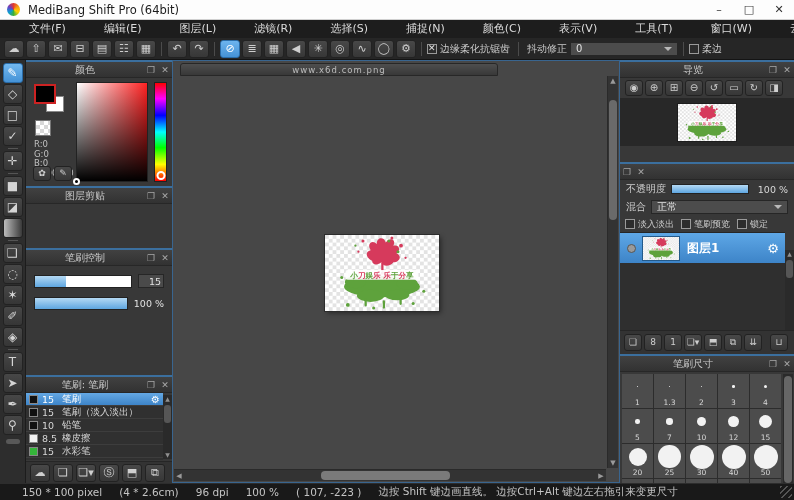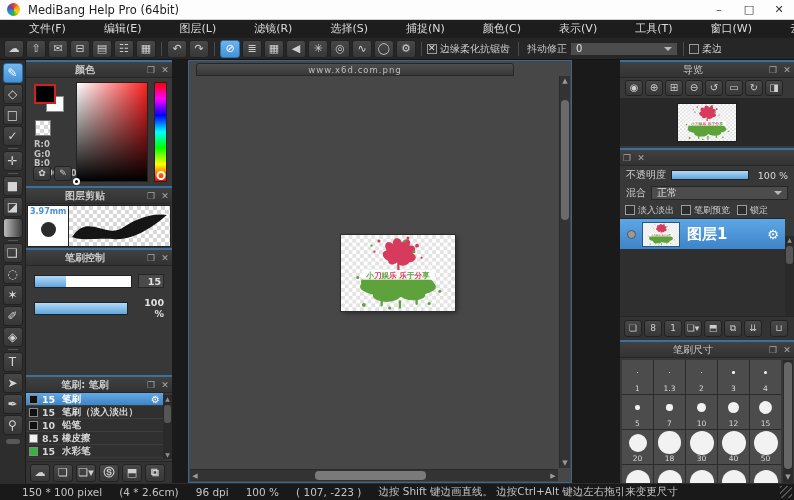--- a/index.html
+++ b/index.html
@@ -35,21 +35,21 @@
 
   
   .tools-col{position:absolute;left:0;top:0;width:26px;height:423px;background:#2d2d2d;border-right:1px solid #1c1c1c;padding-top:2px;}
   .tbtn{width:20px;height:20px;margin:1px auto;display:flex;align-items:center;justify-content:center;background:linear-gradient(#474747,#363636);border:1px solid #222;border-radius:3px;color:#d5d5d5;font-size:12px;}
   .tbtn.active{background:linear-gradient(#72b8f0,#4592d6);border-color:#2a6ca8;color:#fff;}
   .tbtn.grad{background:linear-gradient(to right,#bcbcbc,#3a3a3a);}
   .tsep{width:10px;height:1px;background:#555;margin:2px auto;}
   .tools-pill{width:14px;height:5px;background:#585858;border-radius:3px;margin:4px auto;}
 
   
-  .left-panels{position:absolute;left:26px;top:0;width:146px;height:420px;background:#383838;font-weight:bold;}
+  .left-panels{position:absolute;left:26px;top:0;width:146px;height:420px;background:#383838;}
   .panel{position:relative;background:#383838;border-top:2px solid #3b6f9e;overflow:hidden;}
   .phead{height:16px;display:flex;align-items:center;background:linear-gradient(#414141,#323232);border-bottom:1px solid #272727;}
   .ptitle{flex:1;text-align:center;color:#c8c8c8;font-size:10px;white-space:nowrap;overflow:hidden;}
   .pico{width:14px;text-align:center;color:#a8a8a8;font-size:9px;flex:none;}
   #color-panel{height:126px;}
   #preview-panel{height:62px;}
   #control-panel{height:127px;}
   #brushes-panel{height:108px;}
 
   
@@ -88,54 +88,54 @@
   .brow.sel{background:linear-gradient(#64a8e4,#3d84c8);color:#fff;}
   .bsw{width:9px;height:9px;border:1px solid #888;margin:0 4px 0 3px;flex:none;}
   .bsz{width:20px;flex:none;}
   .bnm{flex:1;overflow:hidden;}
   .bgear{margin-right:3px;color:#fff;font-size:10px;}
   .pscroll{position:absolute;right:0;top:18px;bottom:24px;width:9px;background:#2a2a2a;color:#909090;font-size:6px;text-align:center;line-height:8px;}
   .pscroll .pthumb{position:absolute;left:1px;right:1px;top:10px;height:18px;background:#565656;border-radius:3px;}
   .pfoot{position:absolute;left:0;right:0;bottom:0;height:22px;background:#333;display:flex;align-items:center;gap:3px;padding-left:4px;border-top:1px solid #262626;}
 
   
-  .canvas-area{position:absolute;left:188px;top:0;width:384px;height:423px;background:#474747;border:1px solid #39658f;}
+  .canvas-area{position:absolute;left:172px;top:0;width:448px;height:423px;background:#474747;border:1px solid #39658f;}
   .doc-tab{position:absolute;left:7px;top:2px;width:318px;height:13px;background:linear-gradient(#4e4e4e,#383838);border:1px solid #272727;border-radius:3px 3px 0 0;color:#bdbdbd;font-size:8.5px;text-align:center;line-height:12px;letter-spacing:1px;}
   .canvas-img{position:absolute;left:152px;top:174px;width:114px;height:76px;box-shadow:0 0 0 1px #2c2c2c,2px 2px 5px rgba(0,0,0,.45);}
   .canvas-img svg{display:block;}
   .vscroll{position:absolute;right:1px;top:15px;bottom:14px;width:11px;background:#333;border-left:1px solid #2a2a2a;color:#9a9a9a;font-size:7px;text-align:center;}
   .vscroll .varr{height:10px;line-height:10px;}
   .vscroll .vthumb{position:absolute;left:1px;right:1px;top:24px;height:120px;background:#6a6a6a;border-radius:4px;}
   .vscroll .vbot{position:absolute;bottom:0;left:0;right:0;height:10px;line-height:10px;}
   .hscroll{position:absolute;left:1px;right:13px;bottom:1px;height:12px;background:#333;border-top:1px solid #2a2a2a;color:#9a9a9a;font-size:7px;}
   .hscroll .harr{position:absolute;top:0;width:10px;height:12px;line-height:12px;text-align:center;}
   .hscroll .hthumb{position:absolute;top:1px;left:34%;width:30%;height:9px;background:#7a7a7a;border-radius:4px;}
 
   
   .right-panels{position:absolute;left:620px;top:0;width:174px;height:423px;background:#383838;}
-  #nav-panel{height:88px;}
+  #nav-panel{height:102px;}
   #layers-panel{height:192px;}
   #size-panel{height:145px;}
   .nav-btns{height:20px;display:flex;align-items:center;gap:2px;padding-left:5px;}
   .ibtn.nbtn{width:18px;height:16px;font-size:10px;}
   .nav-thumb-wrap{height:48px;background:#282828;display:flex;align-items:center;justify-content:center;}
   .nav-thumb{width:58px;height:37px;box-shadow:0 0 0 1px #1d1d1d;}
 
   .lp-row{display:flex;align-items:center;height:18px;padding:0 6px;gap:5px;}
   .lp-label{font-size:10px;color:#cdcdcd;white-space:nowrap;}
   .lp-slider{flex:1;height:10px;background:linear-gradient(#b4d9f4,#5ea6e0);border:1px solid #222;}
   .lp-val{font-size:9.5px;color:#d8d8d8;width:34px;text-align:right;flex:none;}
   .dd.blend{flex:1;height:14px;}
   .lp-checks{display:flex;align-items:center;height:16px;padding:0 5px;gap:3px;font-size:9px;color:#cdcdcd;white-space:nowrap;}
   .layer-list{height:100px;background:#2f2f2f;position:relative;margin-right:9px;border-top:1px solid #262626;}
   .lrow{display:flex;align-items:center;height:30px;}
   .lrow.sel{background:linear-gradient(#5ea7e6,#3d84c8);}
   .lvis{width:9px;height:9px;border-radius:50%;background:#9a9a9a;border:1px solid #555;margin:0 7px;flex:none;}
   .lthumb{width:36px;height:23px;background:#fff;box-shadow:0 0 0 1px #245a8a;flex:none;}
-  .lname{flex:1;color:#fff;font-size:15px;font-weight:bold;margin-left:8px;}
+  .lname{flex:1;color:#fff;font-size:12px;font-weight:bold;margin-left:8px;}
   .lgear{color:#fff;font-size:13px;margin-right:6px;}
   .lscroll{position:absolute;right:0;top:86px;height:98px;width:9px;background:#2a2a2a;color:#909090;font-size:6px;text-align:center;line-height:8px;}
   .layer-foot{position:absolute;left:0;right:0;bottom:0;height:24px;background:#333;display:flex;align-items:center;gap:2px;padding-left:4px;border-top:1px solid #262626;}
   .layer-foot .ibtn{width:18px;height:17px;font-size:9px;}
   .layer-foot .ibtn:last-child{margin-left:6px;}
 
   .size-grid{position:absolute;left:2px;right:13px;top:18px;bottom:0;display:grid;grid-template-columns:repeat(5,1fr);grid-auto-rows:34px;gap:1px;background:#2c2c2c;overflow:hidden;}
   .scell{background:#4c4c4c;display:flex;flex-direction:column;align-items:center;justify-content:flex-end;padding-bottom:1px;}
   .sdot{background:#f2f2f2;border-radius:50%;flex:none;margin-bottom:auto;margin-top:auto;}
   .slab{font-size:7.5px;color:#d8d8d8;line-height:8px;}
@@ -146,21 +146,21 @@
 
   
   .statusbar{position:absolute;left:0;top:483px;width:794px;height:17px;background:#191919;display:flex;align-items:center;gap:17px;padding-left:22px;color:#c4c4c4;font-size:10.5px;white-space:nowrap;border-top:1px solid #2d2d2d;}
   .grip{position:absolute;right:2px;bottom:2px;width:12px;height:12px;background:repeating-linear-gradient(135deg,#555 0 1.5px,transparent 1.5px 4.5px);}
 </style>
 </head>
 <body>
 
 <div class="titlebar">
   <div class="app-icon"></div>
-  <span class="wtitle">MediBang Help Pro (64bit)</span>
+  <span class="wtitle">MediBang Shift Pro (64bit)</span>
   <div class="win-controls" id="win-controls">
       <span class="wbtn">–</span>
       <span class="wbtn">□</span>
       <span class="wbtn">✕</span>
     </div>
 </div>
 
 <div class="menubar">
     <span id="menubar-items" style="display:flex;">
       <span class="menu-item">文件(F)</span>
@@ -276,31 +276,20 @@
             <div class="hue-cursor"></div>
           </div>
       </div>
     </div>
 
     <div class="panel" id="preview-panel">
       <div class="phead">
         <span class="ptitle">图层剪贴</span>
         <span class="pico">❐</span>
         <span class="pico">✕</span>
-      </div>
-      <div class="bp-body">
-        <div class="bp-left">
-          <span class="bp-size">3.97mm</span>
-          <span class="bp-dot"></span>
-        </div>
-        <div class="bp-stroke checker">
-          <svg viewBox="0 0 96 40" preserveAspectRatio="none">
-            <path d="M3,31 C18,6 36,34 52,21 C68,10 82,7 93,9 C82,19 62,35 42,33 C26,32 10,35 3,31 Z" fill="#151515"></path>
-          </svg>
-        </div>
       </div>
     </div>
 
     <div class="panel" id="control-panel">
       <div class="phead">
         <span class="ptitle">笔刷控制</span>
         <span class="pico">❐</span>
         <span class="pico">✕</span>
       </div>
       <div class="bc-body" id="bc-sliders">
@@ -615,21 +604,21 @@
           <div class="scell">
             <span class="sdot" style="height: 13.5px; width: 13.5px;"></span>
             <span class="slab">15</span>
           </div>
           <div class="scell">
             <span class="sdot" style="height: 18px; width: 18px;"></span>
             <span class="slab">20</span>
           </div>
           <div class="scell">
             <span class="sdot" style="height: 22.5px; width: 22.5px;"></span>
-            <span class="slab">18</span>
+            <span class="slab">25</span>
           </div>
           <div class="scell">
             <span class="sdot" style="height: 24px; width: 24px;"></span>
             <span class="slab">30</span>
           </div>
           <div class="scell">
             <span class="sdot" style="height: 24px; width: 24px;"></span>
             <span class="slab">40</span>
           </div>
           <div class="scell">

